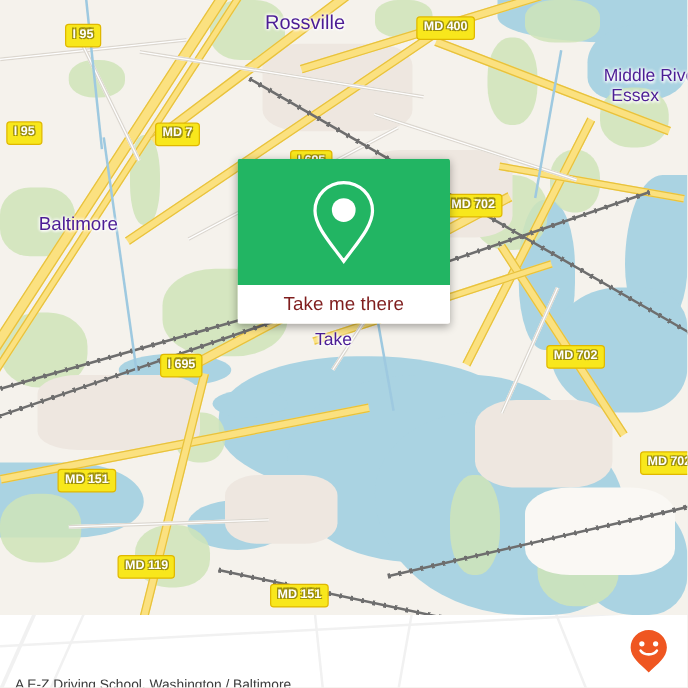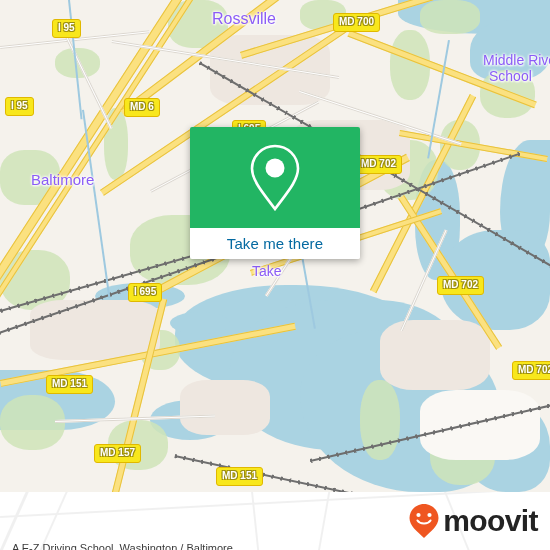--- a/index.html
+++ b/index.html
@@ -20,34 +20,34 @@
   .light{position:absolute;background:#faf8f4;}
 
   .rd{position:absolute;background:#f8d94b;transform-origin:0 0;border-top:1px solid #e8c23c;border-bottom:1px solid #e8c23c;box-sizing:border-box;}
   .rd.major{background:#fbe180;}
   .rd.minor{background:#ffffff;border-color:#dcd7cf;}
   .rail{position:absolute;background:#6e6e6e;transform-origin:0 0;height:2px;}
   .rail:after{content:"";position:absolute;left:0;top:-1px;width:100%;height:4px;
     background:repeating-linear-gradient(90deg,#6e6e6e 0 2px,transparent 2px 9px);}
   .stream{position:absolute;background:#9ec9e0;transform-origin:0 0;}
 
-  .placelabel{position:absolute;color:#8b5cf6;font-weight:400;white-space:nowrap;
+  .placelabel{position:absolute;color:#4c1d95;font-weight:400;white-space:nowrap;
     text-shadow:0 0 3px #fff,0 0 3px #fff,0 0 3px #fff,1px 1px 2px #fff;}
 
   .shield{position:absolute;background:#f8e71c;border:1.6px solid #e0b800;border-radius:3px;
     color:#fff;font-size:10px;font-weight:bold;line-height:1;
     padding:3px 5px 4px 5px;white-space:nowrap;
     text-shadow:-1px -1px 0 #9a8d10,1px -1px 0 #9a8d10,-1px 1px 0 #9a8d10,1px 1px 0 #9a8d10;}
 
   
   .card{position:absolute;left:190px;top:127px;width:170px;
     box-shadow:0 2px 7px rgba(0,0,0,.33);border-radius:2px;overflow:hidden;}
   .card-top{height:101px;display:flex;align-items:center;justify-content:center;}
   .card-btn{height:31px;background:#fff;display:flex;align-items:center;justify-content:center;
-    font-size:15px;color:#0369a1;letter-spacing:.1px;cursor:pointer;}
+    font-size:15px;color:#7f1d1d;letter-spacing:.1px;cursor:pointer;}
 
   
   .attrib{position:absolute;left:0;top:465px;width:550px;height:27px;
     background:rgba(255,255,255,.78);display:flex;align-items:center;}
   .attrib span{font-size:12.5px;color:#3a3a3a;padding-left:9px;}
 
   
   .footer{position:absolute;left:0;top:492px;width:550px;height:58px;background:#fff;overflow:hidden;}
   .footer-wm{position:absolute;inset:0;opacity:.055;}
   .footer-wm i{position:absolute;background:#000;transform-origin:0 0;display:block;}
@@ -133,34 +133,34 @@
     <div class="rail" style="left:175px;top:455px;width:260px;height:2px;transform:rotate(12deg);"></div>
     <div class="rail" style="left:310px;top:460px;width:250px;height:2px;transform:rotate(-13deg);"></div>
 
     <div class="stream" style="left:68px;top:0;width:2px;height:120px;transform:rotate(-6deg);"></div>
     <div class="stream" style="left:82px;top:110px;width:2px;height:190px;transform:rotate(-8deg);"></div>
     <div class="stream" style="left:448px;top:40px;width:2px;height:120px;transform:rotate(10deg);"></div>
     <div class="stream" style="left:300px;top:250px;width:2px;height:80px;transform:rotate(-10deg);"></div>
 
     <div class="placelabel" style="left:212px;top:10px;font-size:16px;">Rossville</div>
     <div class="placelabel" style="left:483px;top:52px;font-size:14px;">Middle River</div>
-    <div class="placelabel" style="left:489px;top:68px;font-size:14px;">School</div>
+    <div class="placelabel" style="left:489px;top:68px;font-size:14px;">Essex</div>
     <div class="placelabel" style="left:31px;top:171px;font-size:15px;">Baltimore</div>
     <div class="placelabel" style="left:252px;top:263px;font-size:14px;">Take</div>
 
     <div class="shield" style="left:52px;top:19px;">I 95</div>
-    <div class="shield" style="left:333px;top:13px;">MD 700</div>
+    <div class="shield" style="left:333px;top:13px;">MD 400</div>
     <div class="shield" style="left:5px;top:97px;">I 95</div>
-    <div class="shield" style="left:124px;top:98px;">MD 6</div>
+    <div class="shield" style="left:124px;top:98px;">MD 7</div>
     <div class="shield" style="left:232px;top:120px;">I 695</div>
     <div class="shield" style="left:355px;top:155px;">MD 702</div>
     <div class="shield" style="left:128px;top:283px;">I 695</div>
     <div class="shield" style="left:437px;top:276px;">MD 702</div>
     <div class="shield" style="left:46px;top:375px;">MD 151</div>
-    <div class="shield" style="left:94px;top:444px;">MD 157</div>
+    <div class="shield" style="left:94px;top:444px;">MD 119</div>
     <div class="shield" style="left:512px;top:361px;">MD 702</div>
     <div class="shield" style="left:216px;top:467px;">MD 151</div>
 
   </div>
 
   <div class="card">
     <div class="card-top" style="background:#22b563;">
       <svg width="58" height="72" viewBox="0 0 58 72">
         <path d="M29 4 C16.3 4 6 14.1 6 26.6 C6 39 18 52 29 67 C40 52 52 39 52 26.6 C52 14.1 41.7 4 29 4 Z" fill="none" stroke="#ffffff" stroke-width="2.6"></path>
         <circle cx="29" cy="26" r="9.5" fill="#ffffff"></circle>
@@ -179,17 +179,16 @@
       <i style="left:0;top:24px;width:550px;height:2px;transform:rotate(-3deg);"></i>
     </div>
     <div class="footer-title">A E-Z Driving School, Washington / Baltimore</div>
     <div class="logo">
       <svg width="32" height="36" viewBox="0 0 32 36" style="margin-right:3px;">
         <path d="M16 1 C8 1 1.5 7.3 1.5 15 C1.5 23 9 28 16 35 C23 28 30.5 23 30.5 15 C30.5 7.3 24 1 16 1 Z" fill="#ef5621"></path>
         <circle cx="10.5" cy="12" r="2.1" fill="#ffffff"></circle>
         <circle cx="21.5" cy="12" r="2.1" fill="#ffffff"></circle>
         <path d="M9.5 17.5 C12 21.5 20 21.5 22.5 17.5" fill="none" stroke="#ffffff" stroke-width="2.1" stroke-linecap="round"></path>
       </svg>
-      <span class="logo-text">moovit</span>
     </div>
   </div>
 
 </div>
 
 </body></html>

